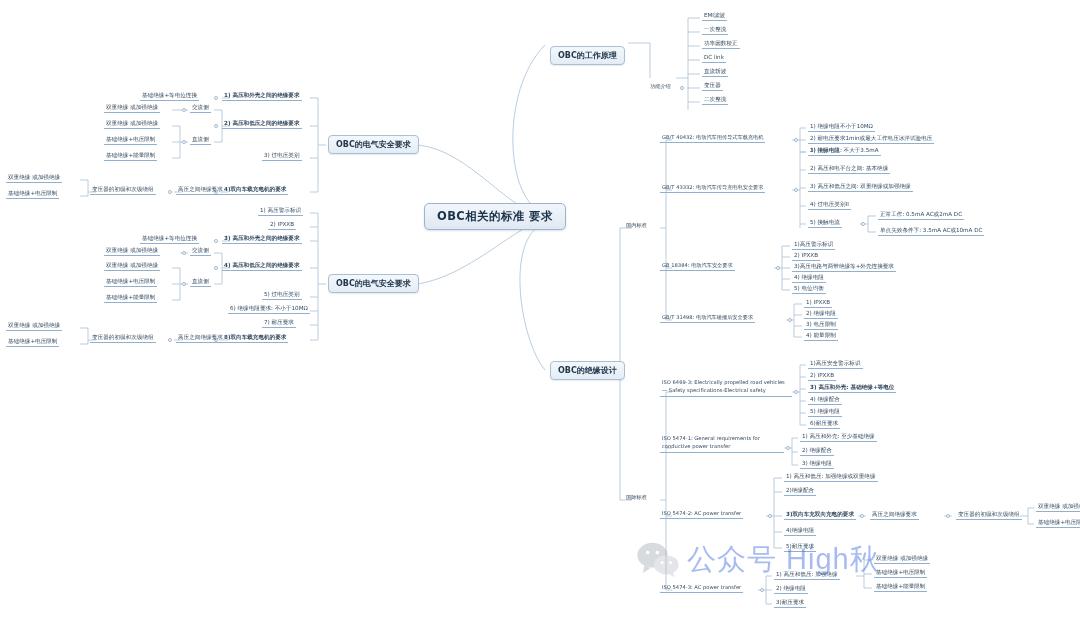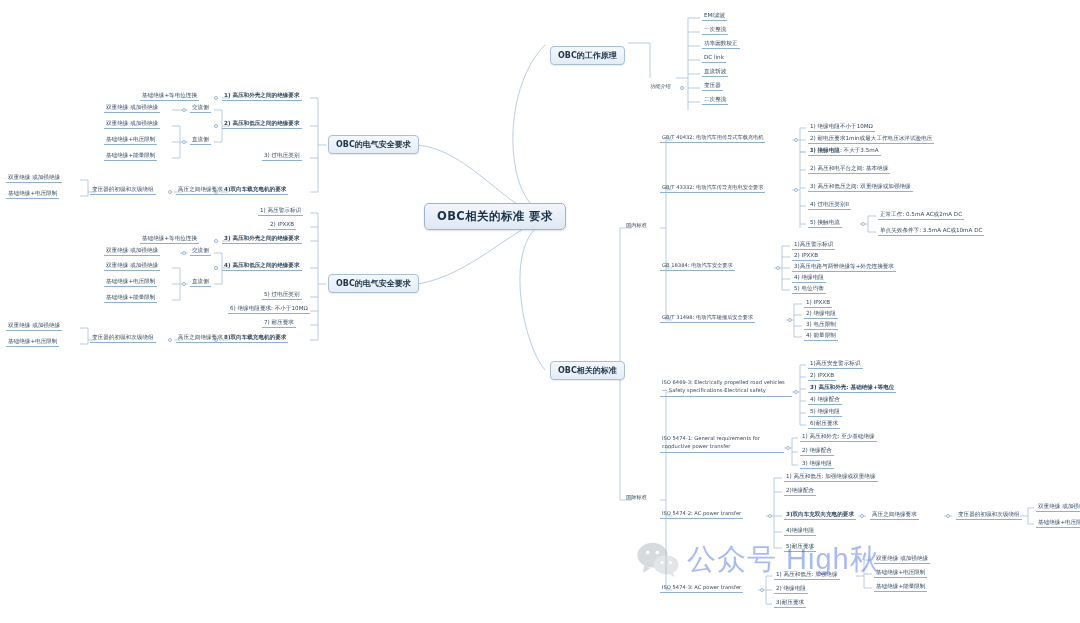--- a/index.html
+++ b/index.html
@@ -320,21 +320,21 @@
   <div class="node n-txt" style="left:262px;top:318px;">7) 耐压要求</div>
 
   <div class="node n-txt b" style="left:222px;top:333px;">8)双向车载充电机的要求</div>
   <div class="dot" style="left:214px;top:338px;"></div>
   <div class="node n-txt" style="left:176px;top:333px;">高压之间绝缘要求</div>
   <div class="dot" style="left:168px;top:338px;"></div>
   <div class="node n-txt" style="left:90px;top:333px;">变压器的初级和次级绕组</div>
   <div class="node n-txt" style="left:6px;top:321px;">双重绝缘 或加强绝缘</div>
   <div class="node n-txt" style="left:6px;top:337px;">基础绝缘+电压限制</div>
 
-  <div class="node n-l1" style="left:550px;top:361px;">OBC相关的标准</div>
+  <div class="node n-l1" style="left:550px;top:361px;">OBC的绝缘设计</div>
 
   <div class="node n-txt nb n-sm" style="left:624px;top:222px;">国内标准</div>
   <div class="node n-txt nb n-sm" style="left:624px;top:494px;">国际标准</div>
 
   <div class="node n-txt n-sm" style="left:660px;top:134px;">GB/T 40432: 电动汽车用传导式车载充电机</div>
   <div class="dot" style="left:794px;top:138px;"></div>
   <div class="node n-txt" style="left:808px;top:122px;">1) 绝缘电阻不小于10MΩ</div>
   <div class="node n-txt" style="left:808px;top:134px;">2) 耐电压要求1min或最大工作电压冰泮试验电压</div>
   <div class="node n-txt" style="left:808px;top:146px;">3) 接触电流: 不大于3.5mA</div>
 

